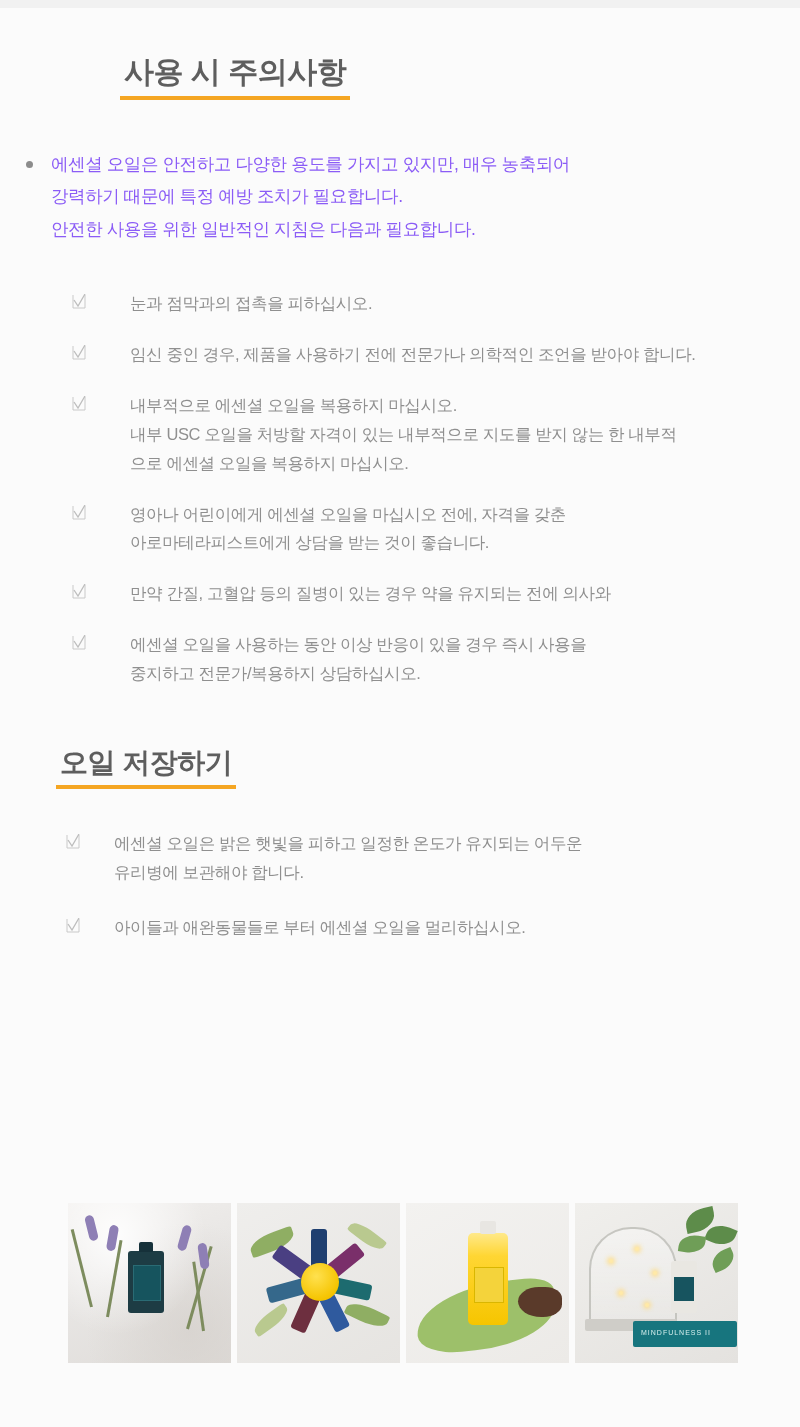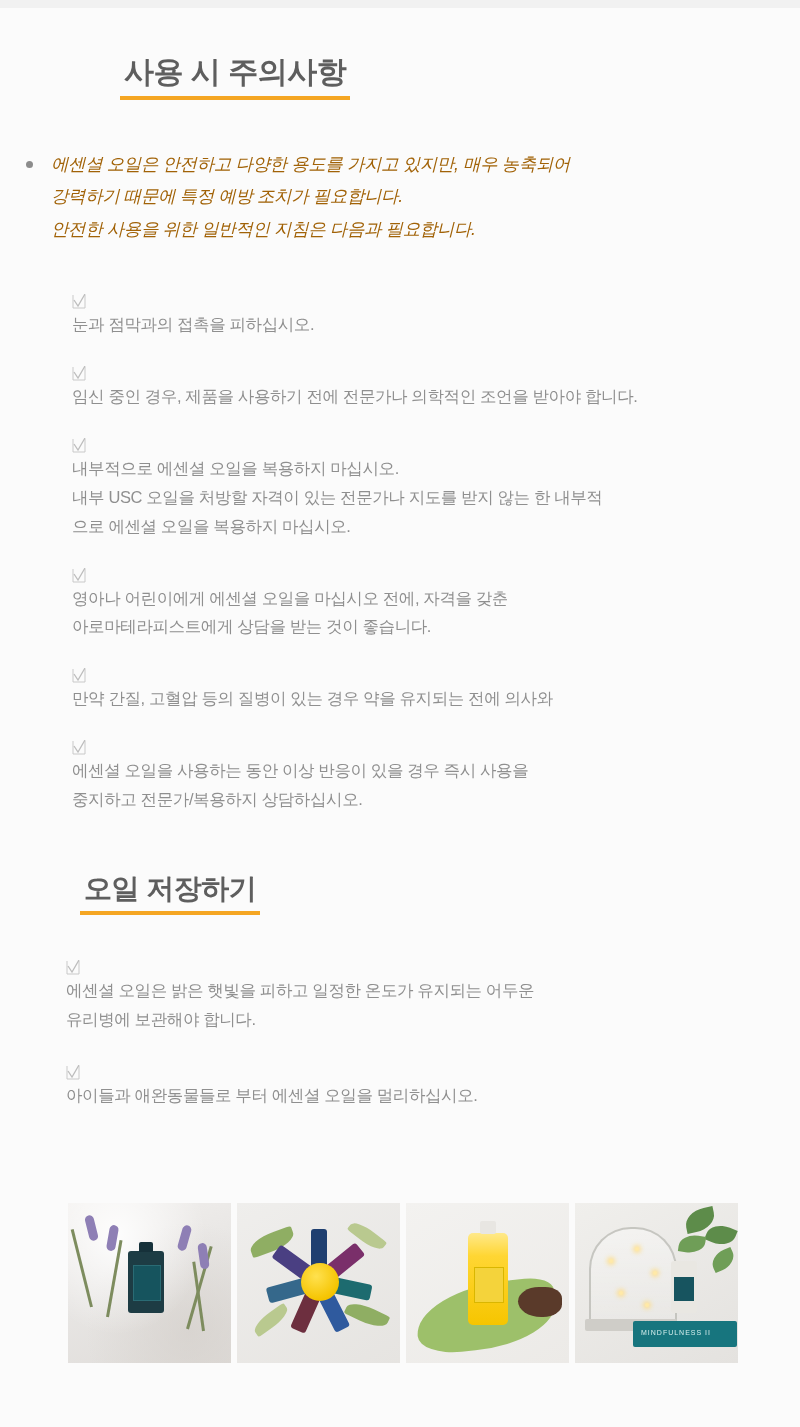--- a/index.html
+++ b/index.html
@@ -37,21 +37,21 @@
     padding: 0 4px 6px 4px;
     border-bottom: 4px solid #f5a623;
     line-height: 1.2;
   }
   .title-wrap-1 {
     padding-top: 46px;
     padding-left: 120px;
   }
   .title-wrap-2 {
     padding-top: 36px;
-    padding-left: 80px;
+    padding-left: 56px;
   }
   .section-title.small {
     font-size: 28px;
   }
 
   
   .intro {
     margin-top: 48px;
     padding-left: 26px;
     display: flex;
@@ -62,40 +62,38 @@
     height: 7px;
     border-radius: 50%;
     background: #8c8c8c;
     margin-top: 13px;
     margin-right: 18px;
     flex: 0 0 auto;
   }
   .intro-text {
     font-size: 17.5px;
     line-height: 1.85;
-    color: #a16207;
+    color: #8b5cf6;
     letter-spacing: -0.4px;
-    font-style: italic;
   }
   .intro-text div { white-space: nowrap; }
 
   
   .check-list {
     margin-top: 44px;
     padding-left: 72px;
   }
   .check-list.storage {
     margin-top: 40px;
     padding-left: 66px;
   }
   .check-item {
     display: flex;
     align-items: flex-start;
     margin-bottom: 22px;
-    flex-direction: column;
   }
   .check-list.storage .check-item { margin-bottom: 26px; }
   .check-icon {
     flex: 0 0 auto;
     width: 14px;
     height: 16px;
     margin-top: 5px;
     margin-right: 44px;
     position: relative;
   }
@@ -279,21 +277,21 @@
 
     <div class="check-item">
       <span class="check-icon">
         <svg width="14" height="16" viewBox="0 0 14 16">
             <path d="M1 1 L1 14 L13 14 L13 1" fill="none" stroke="#c9c9c9" stroke-width="1"></path>
             <path d="M2 6 L6 12 L13 0" fill="none" stroke="#bdbdbd" stroke-width="1.3"></path>
           </svg>
       </span>
       <div class="check-text">
         <div>내부적으로 에센셜 오일을 복용하지 마십시오.</div>
-        <div>내부 USC 오일을 처방할 자격이 있는 전문가나 지도를 받지 않는 한 내부적</div>
+        <div>내부 USC 오일을 처방할 자격이 있는 내부적으로 지도를 받지 않는 한 내부적</div>
         <div>으로 에센셜 오일을 복용하지 마십시오.</div>
       </div>
     </div>
 
     <div class="check-item">
       <span class="check-icon">
         <svg width="14" height="16" viewBox="0 0 14 16">
             <path d="M1 1 L1 14 L13 14 L13 1" fill="none" stroke="#c9c9c9" stroke-width="1"></path>
             <path d="M2 6 L6 12 L13 0" fill="none" stroke="#bdbdbd" stroke-width="1.3"></path>
           </svg>

